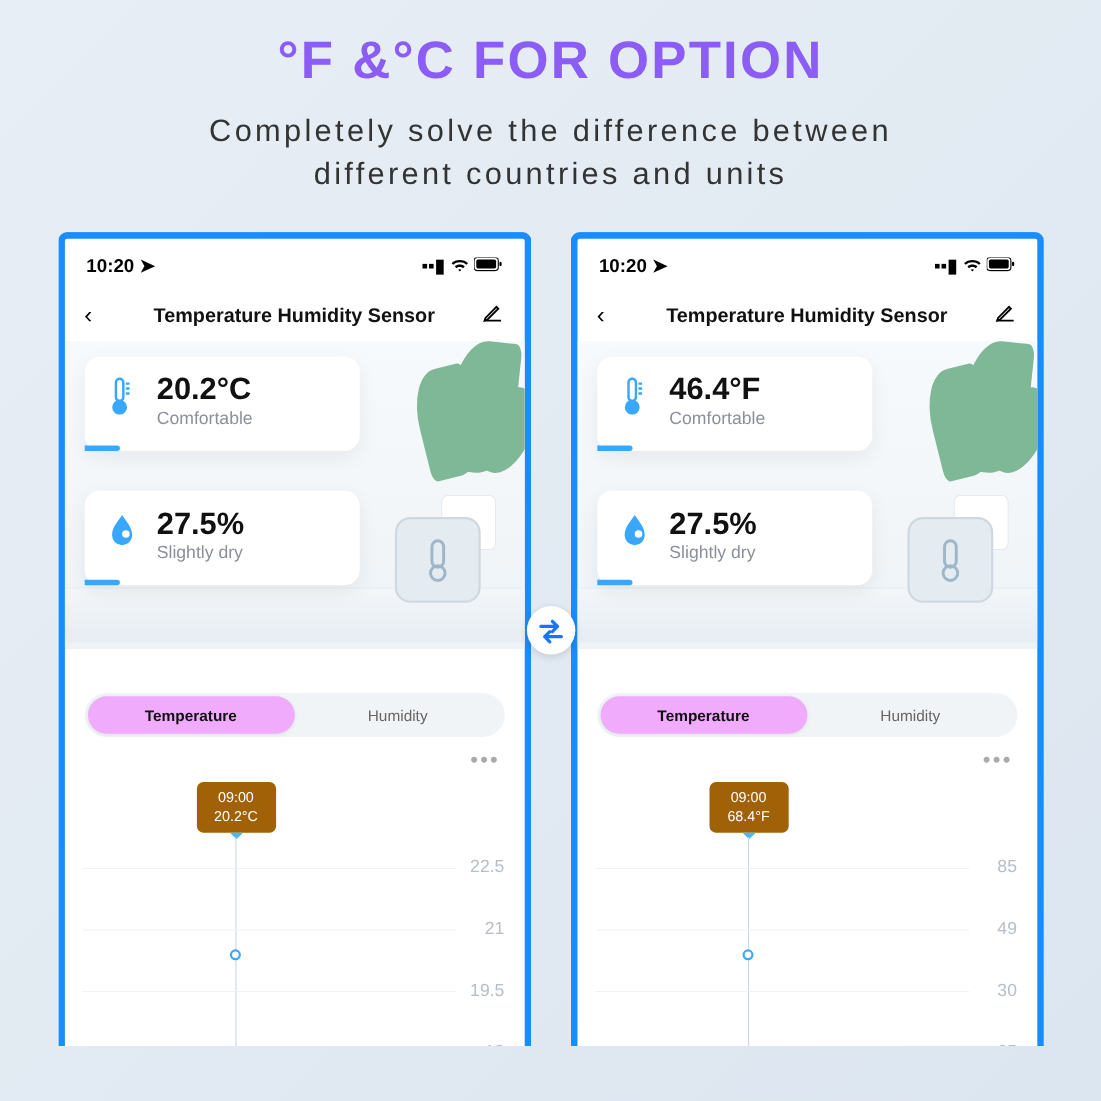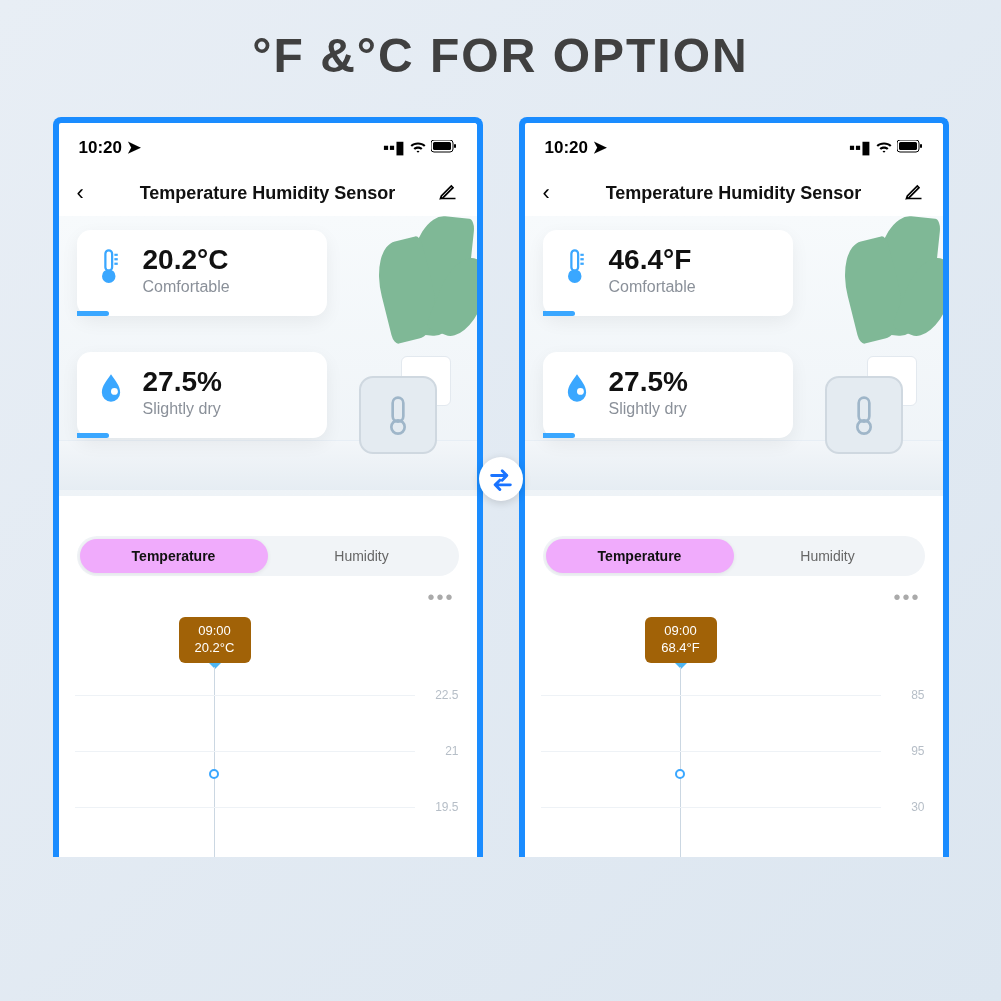--- a/index.html
+++ b/index.html
@@ -12,21 +12,21 @@
     position: relative;
   }
   .banner {
     text-align: center;
     padding-top: 28px;
   }
   .banner-title {
     font-size: 48px;
     font-weight: 900;
     letter-spacing: 2px;
-    color: #404040;
+    color: #8b5cf6;
     font-family: Arial Black, Arial, sans-serif;
   }
   .banner-sub {
     font-size: 28px;
     color: #333;
     letter-spacing: 3px;
     margin-top: 16px;
     line-height: 1.4;
   }
   .phones {
@@ -207,29 +207,33 @@
     position:absolute; left:150px; top:160px; width:10px;height:10px;
     border:2px solid #3aa7ff; background:#fff; border-radius:50%;
   }
   .grid {
     position:absolute; left:16px; right:16px; top:64px; bottom:10px;
   }
   .grow {
     position:absolute; left:0; right:46px; border-top:1px solid #eef2f6;
   }
   .glabel {
-    position:absolute; right:2px; font-size:12px; color:#b6bec7;
+    position:absolute; right:2px; font-size:16px; color:#b6bec7;
     transform: translateY(-50%);
   }
 </style>
 </head>
 <body>
 
 <div class="banner">
   <div class="banner-title">°F &amp;°C FOR OPTION</div>
+  <div class="banner-sub">
+    <span>Completely solve the difference between</span><br>
+    <span>different countries and units</span>
+  </div>
 </div>
 
 <div class="phones">
   <div class="swap-icon">
     <svg viewBox="0 0 24 24" fill="none" stroke="currentColor" stroke-width="2.5" stroke-linecap="round" stroke-linejoin="round">
       <path d="M4 9h13M13 5l4 4-4 4"></path>
       <path d="M20 17H7M11 13l-4 4 4 4"></path>
     </svg>
   </div>
 
@@ -420,20 +424,20 @@
       <div class="tooltip">
         <div>09:00</div>
         <div>68.4°F</div>
       </div>
       <div class="vline"></div>
       <div class="dot"></div>
       <div class="grid">
         <div class="grow" style="top:10%"></div>
           <div class="glabel" style="top:10%">85</div>
         <div class="grow" style="top:36%"></div>
-          <div class="glabel" style="top:36%">95</div>
+          <div class="glabel" style="top:36%">49</div>
         <div class="grow" style="top:62%"></div>
           <div class="glabel" style="top:62%">30</div>
         <div class="glabel" style="top:88%">65</div>
       </div>
     </div>
   </div>
 </div>
 
 </body></html>

